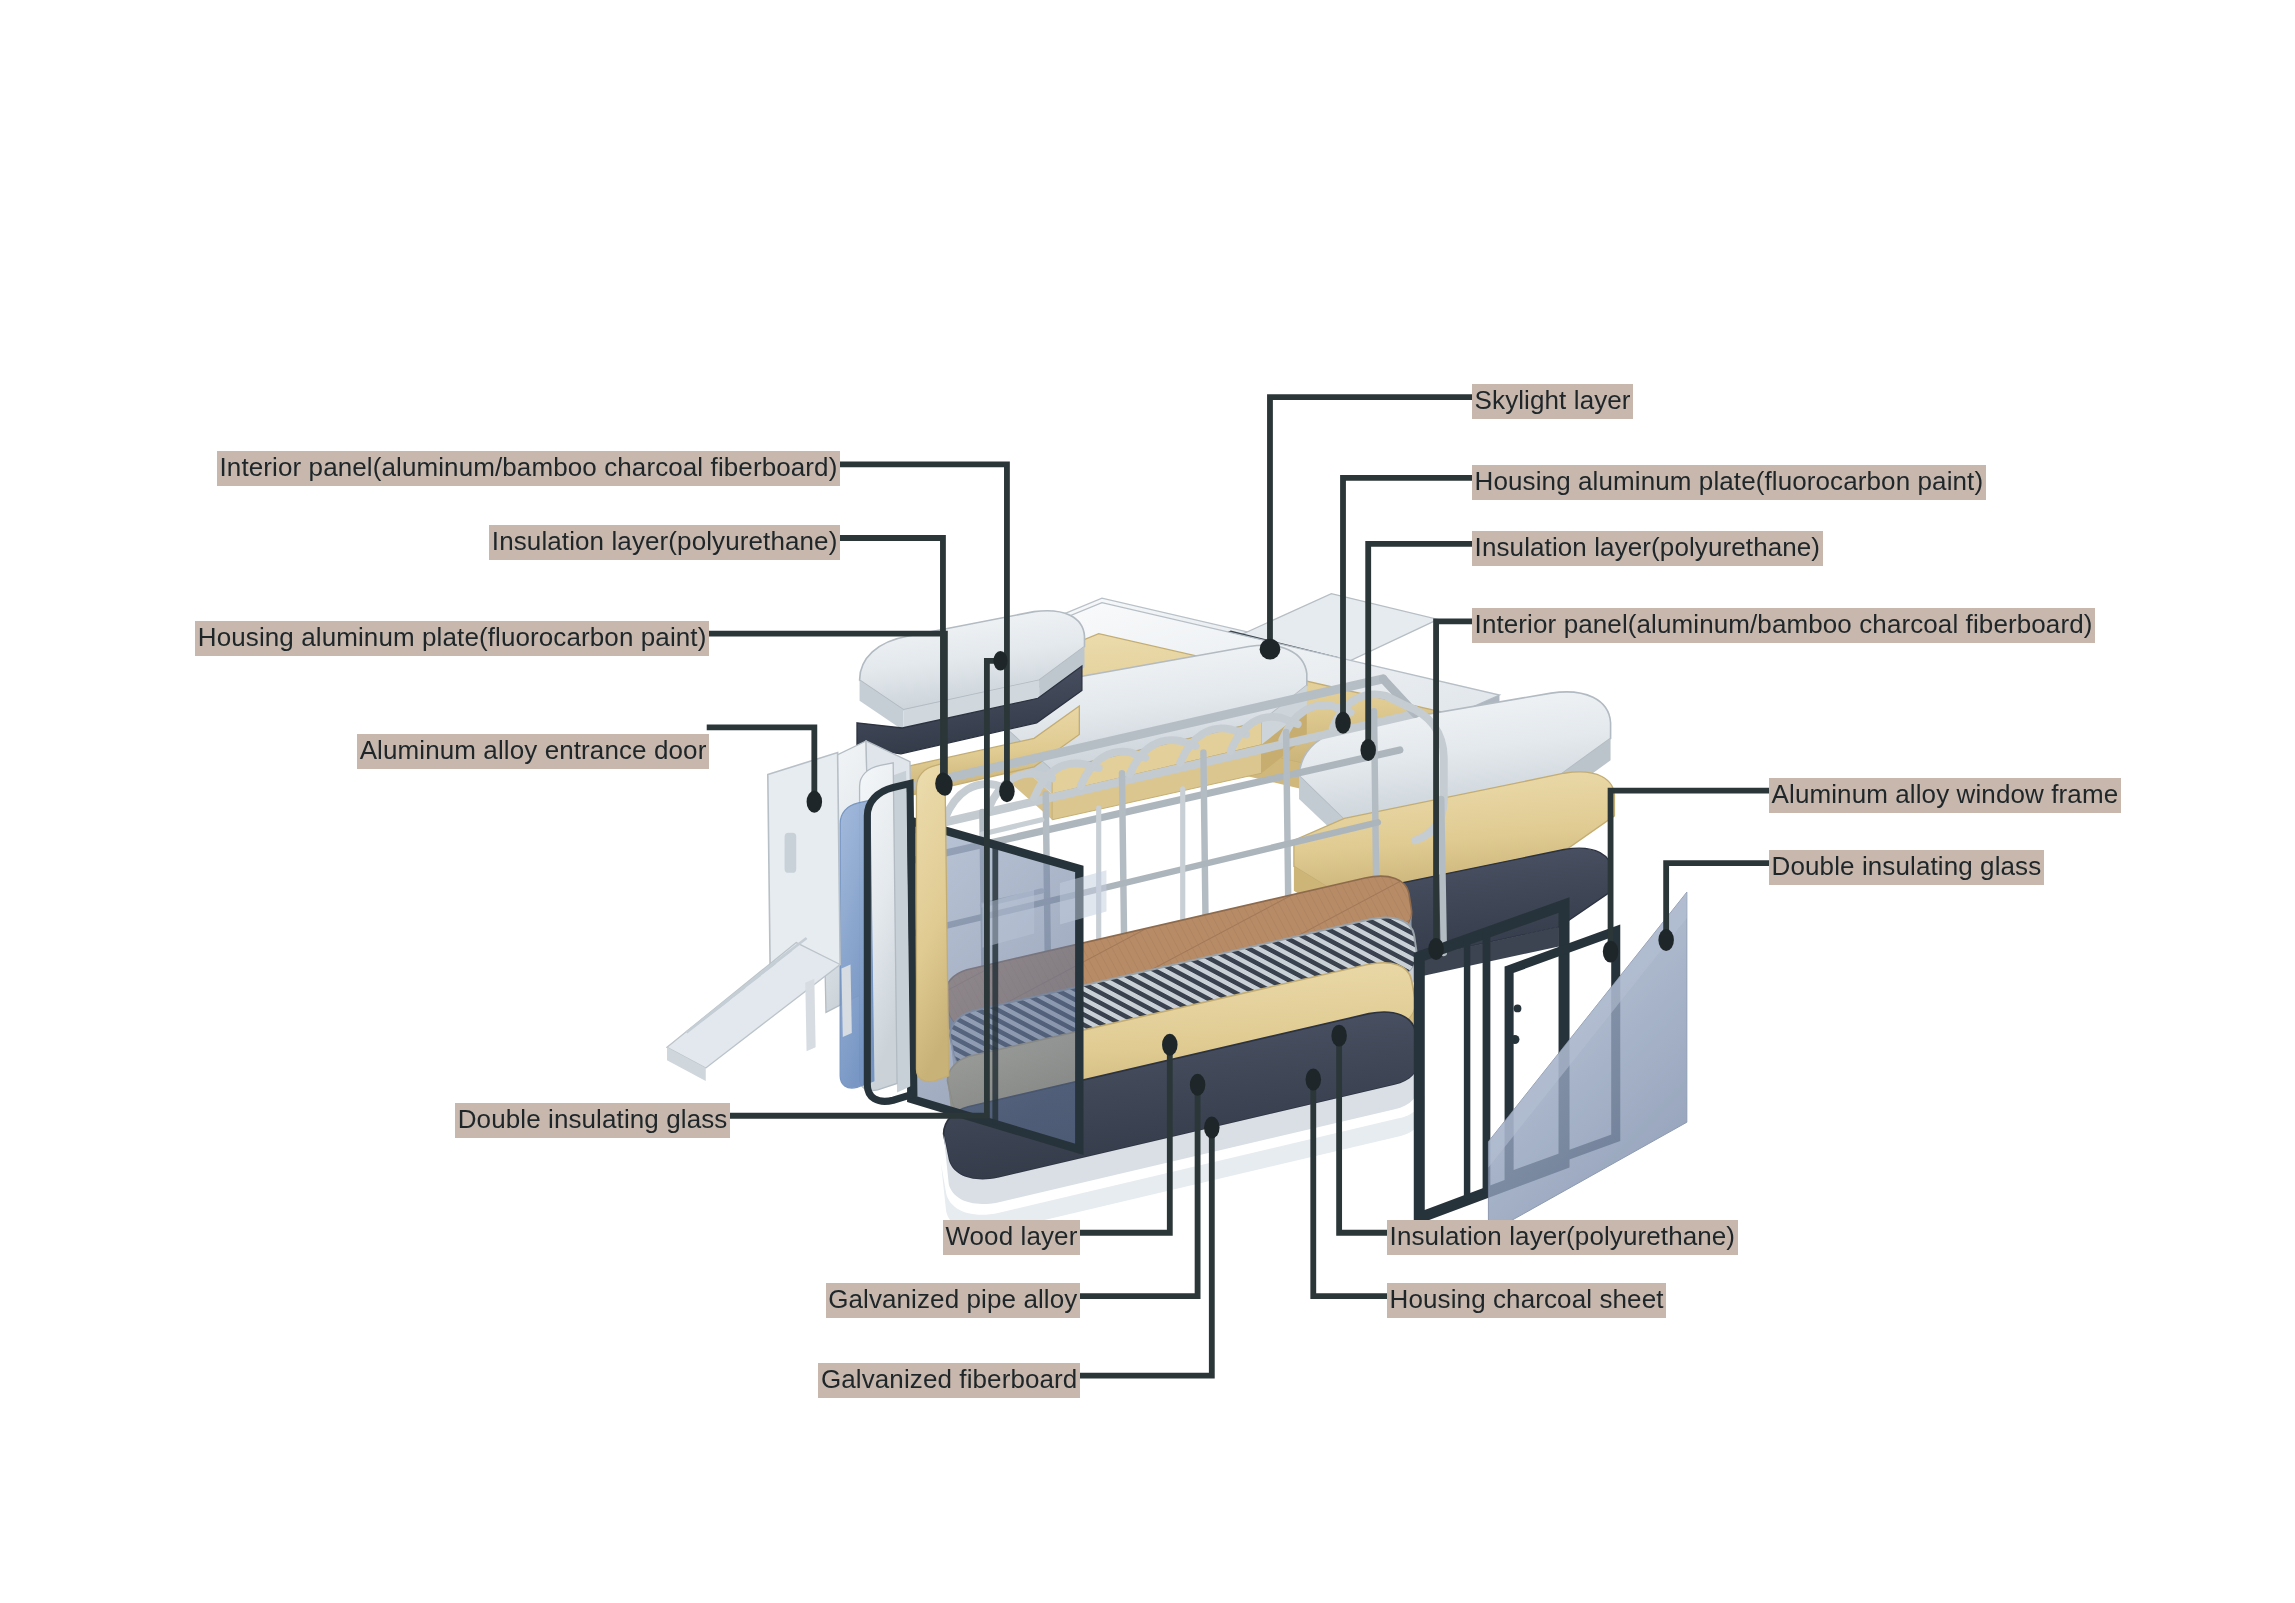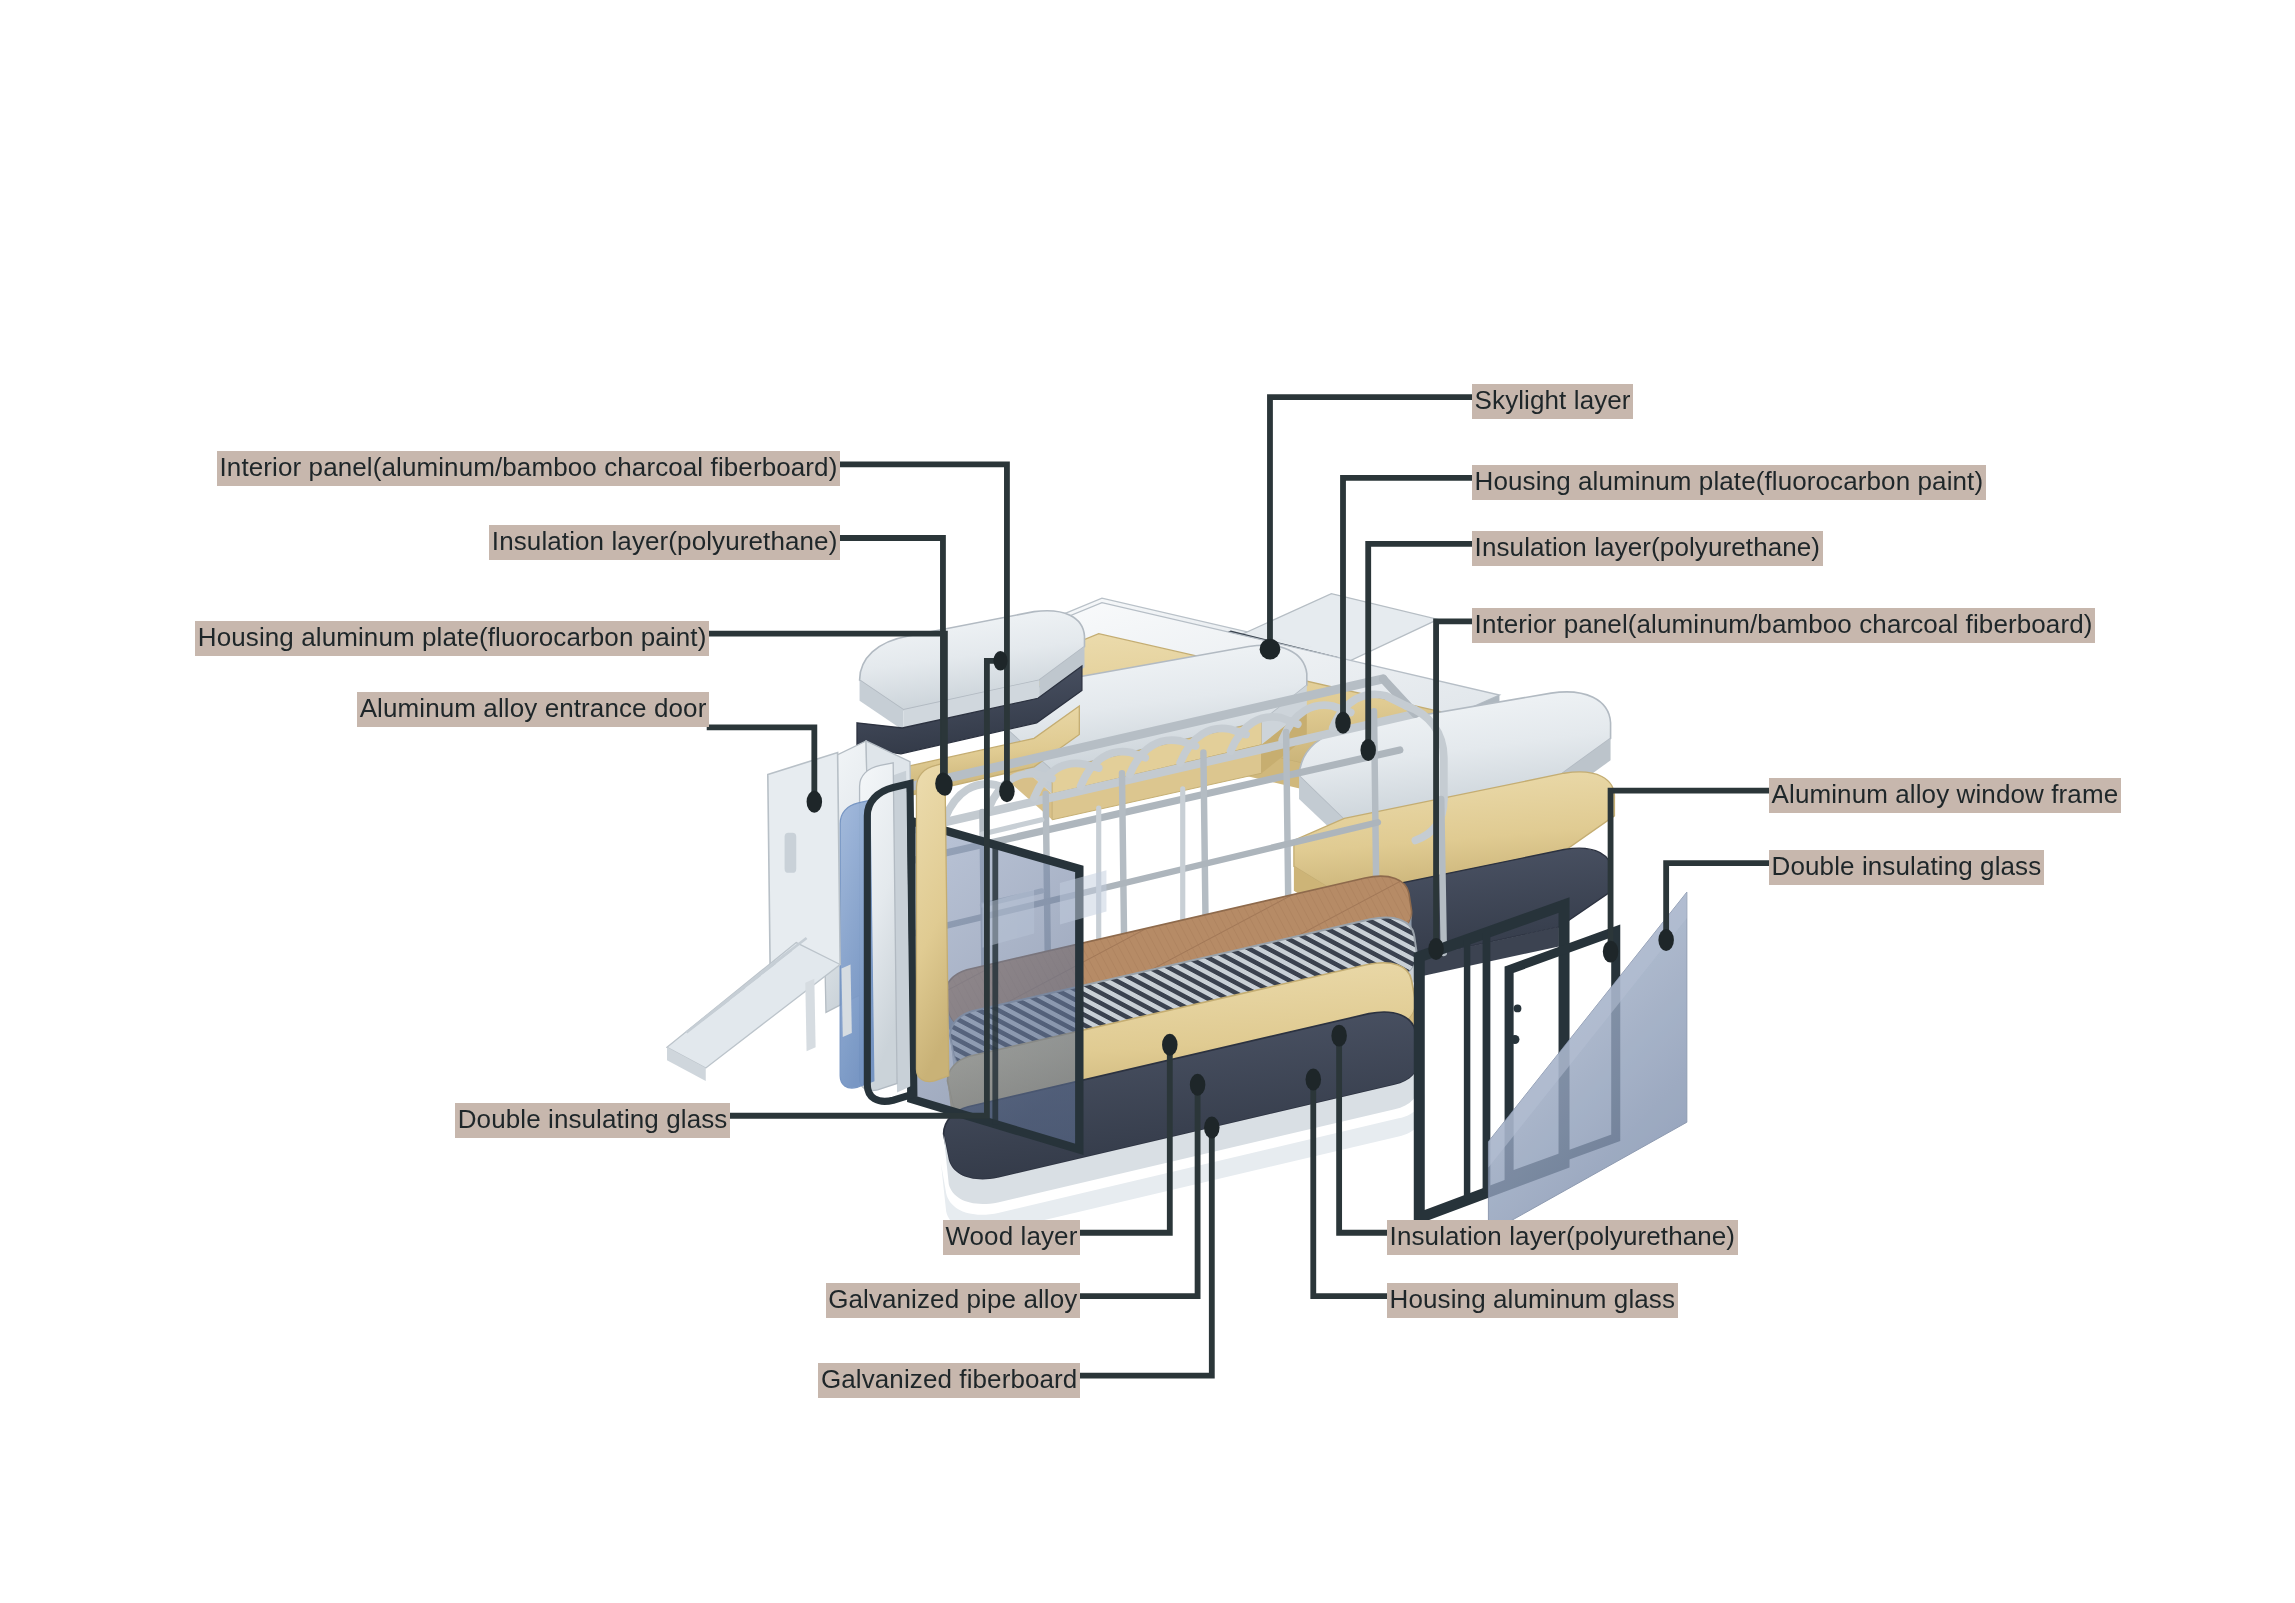--- a/index.html
+++ b/index.html
@@ -336,21 +336,21 @@
 
     <div class="lbl l" style="right:1455px;top:451px;">
       <span>Interior panel(aluminum/bamboo charcoal fiberboard)</span>
     </div>
     <div class="lbl l" style="right:1455px;top:525px;">
       <span>Insulation layer(polyurethane)</span>
     </div>
     <div class="lbl l" style="right:1586px;top:621px;">
       <span>Housing aluminum plate(fluorocarbon paint)</span>
     </div>
-    <div class="lbl l" style="right:1586px;top:692px;">
+    <div class="lbl l" style="right:1586px;top:734px;">
       <span>Aluminum alloy entrance door</span>
     </div>
     <div class="lbl l" style="right:1565px;top:1103px;">
       <span>Double insulating glass</span>
     </div>
     <div class="lbl l" style="right:1215px;top:1220px;">
       <span>Wood layer</span>
     </div>
     <div class="lbl l" style="right:1215px;top:1283px;">
       <span>Galvanized pipe alloy</span>
@@ -374,18 +374,18 @@
     <div class="lbl r" style="left:1769px;top:778px;">
       <span>Aluminum alloy window frame</span>
     </div>
     <div class="lbl r" style="left:1769px;top:850px;">
       <span>Double insulating glass</span>
     </div>
     <div class="lbl r" style="left:1387px;top:1220px;">
       <span>Insulation layer(polyurethane)</span>
     </div>
     <div class="lbl r" style="left:1387px;top:1283px;">
-      <span>Housing aluminum glass</span>
+      <span>Housing charcoal sheet</span>
     </div>
 
   </div>
 </div>
 
 
 </body></html>

